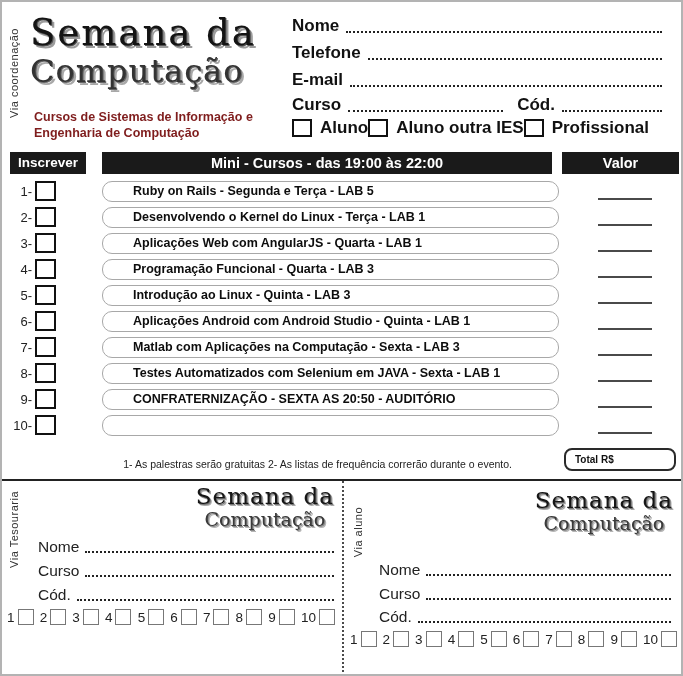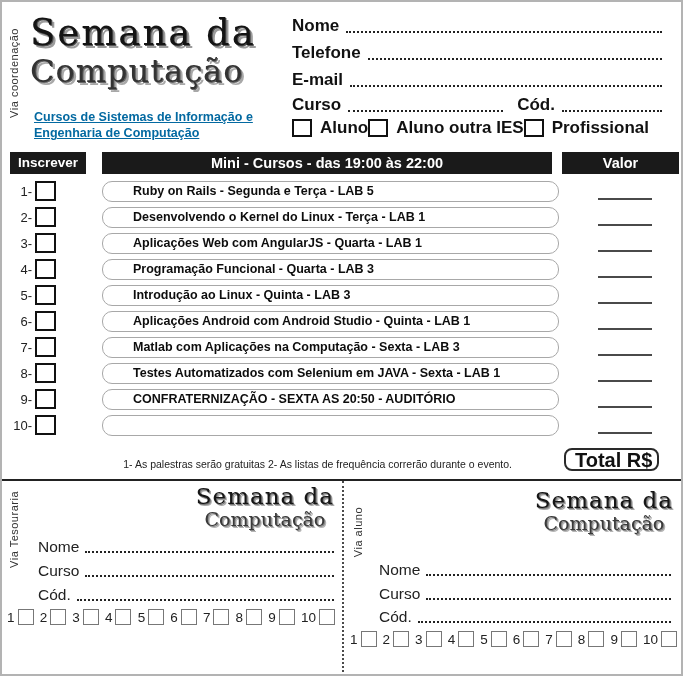--- a/index.html
+++ b/index.html
@@ -25,21 +25,21 @@
   .logo-main .logo-l1{
     font-size:37px;letter-spacing:2px;color:#141414;
     text-shadow:1px 1px 0 #555,3px 3px 0 #9c9c9c;
   }
   .logo-main .logo-l2{
     font-size:32px;letter-spacing:1px;color:#333;margin-top:4px;
     text-shadow:1px 1px 0 #666,3px 3px 0 #a8a8a8;
   }
   .subtitle{
     position:absolute;left:32px;top:107px;
-    font-size:12.5px;font-weight:bold;line-height:1.3;color:#0369a1;text-decoration:underline;
+    font-size:12.5px;font-weight:bold;line-height:1.3;color:#7f1d1d;
   }
   
   .reg{position:absolute;left:290px;top:8px;width:372px;}
   .f-row{position:absolute;left:0;right:0;display:flex;align-items:flex-end;}
   .f-label{font-size:17px;font-weight:bold;line-height:20px;white-space:nowrap;}
   .dotline{flex:1 1 auto;border-bottom:2px dotted #222;margin:0 2px 3px 7px;height:14px;}
   .dotline.fixed{flex:0 0 auto;}
   .type-row{position:absolute;left:0;right:0;top:108px;display:flex;justify-content:flex-start;align-items:center;}
   .type-item{display:flex;align-items:center;}
   .cbox{width:20px;height:18px;border:2px solid #111;background:#fff;box-sizing:border-box;}
@@ -58,23 +58,23 @@
     border:1.5px solid #a8a8a8;border-radius:10px;background:#fff;
     font-size:12.5px;font-weight:bold;line-height:19px;padding-left:30px;
     white-space:nowrap;overflow:hidden;color:#0d0d0d;
   }
   .row-vline{position:absolute;left:596px;top:17px;width:54px;height:2px;background:#4a4a4a;}
   .footnote{
     position:absolute;left:100px;top:456px;width:410px;text-align:right;
     font-size:10.5px;color:#222;
   }
   .total-box{
-    position:absolute;left:562px;top:446px;width:95px;height:23px;box-sizing:border-box;
+    position:absolute;left:562px;top:446px;width:112px;height:23px;box-sizing:border-box;
     border:2px solid #2a2a2a;border-radius:8px;background:#fff;
-    font-size:20px;font-weight:bold;line-height:20px;padding-left:9px;
+    font-size:10px;font-weight:bold;line-height:20px;padding-left:9px;
   }
   .separator{position:absolute;left:0;right:0;top:477px;height:2px;background:#222;}
   
   .stub{position:absolute;top:479px;height:195px;box-sizing:border-box;}
   .stub-left{left:0;width:340px;}
   .stub-right{left:340px;width:341px;border-left:2px dotted #4a4a4a;}
   .logo-stub{position:absolute;text-align:center;}
   .logo-stub .logo-l1{
     font-size:23px;letter-spacing:1px;color:#161616;
     text-shadow:1px 1px 0 #777,2px 2px 0 #aaa;

